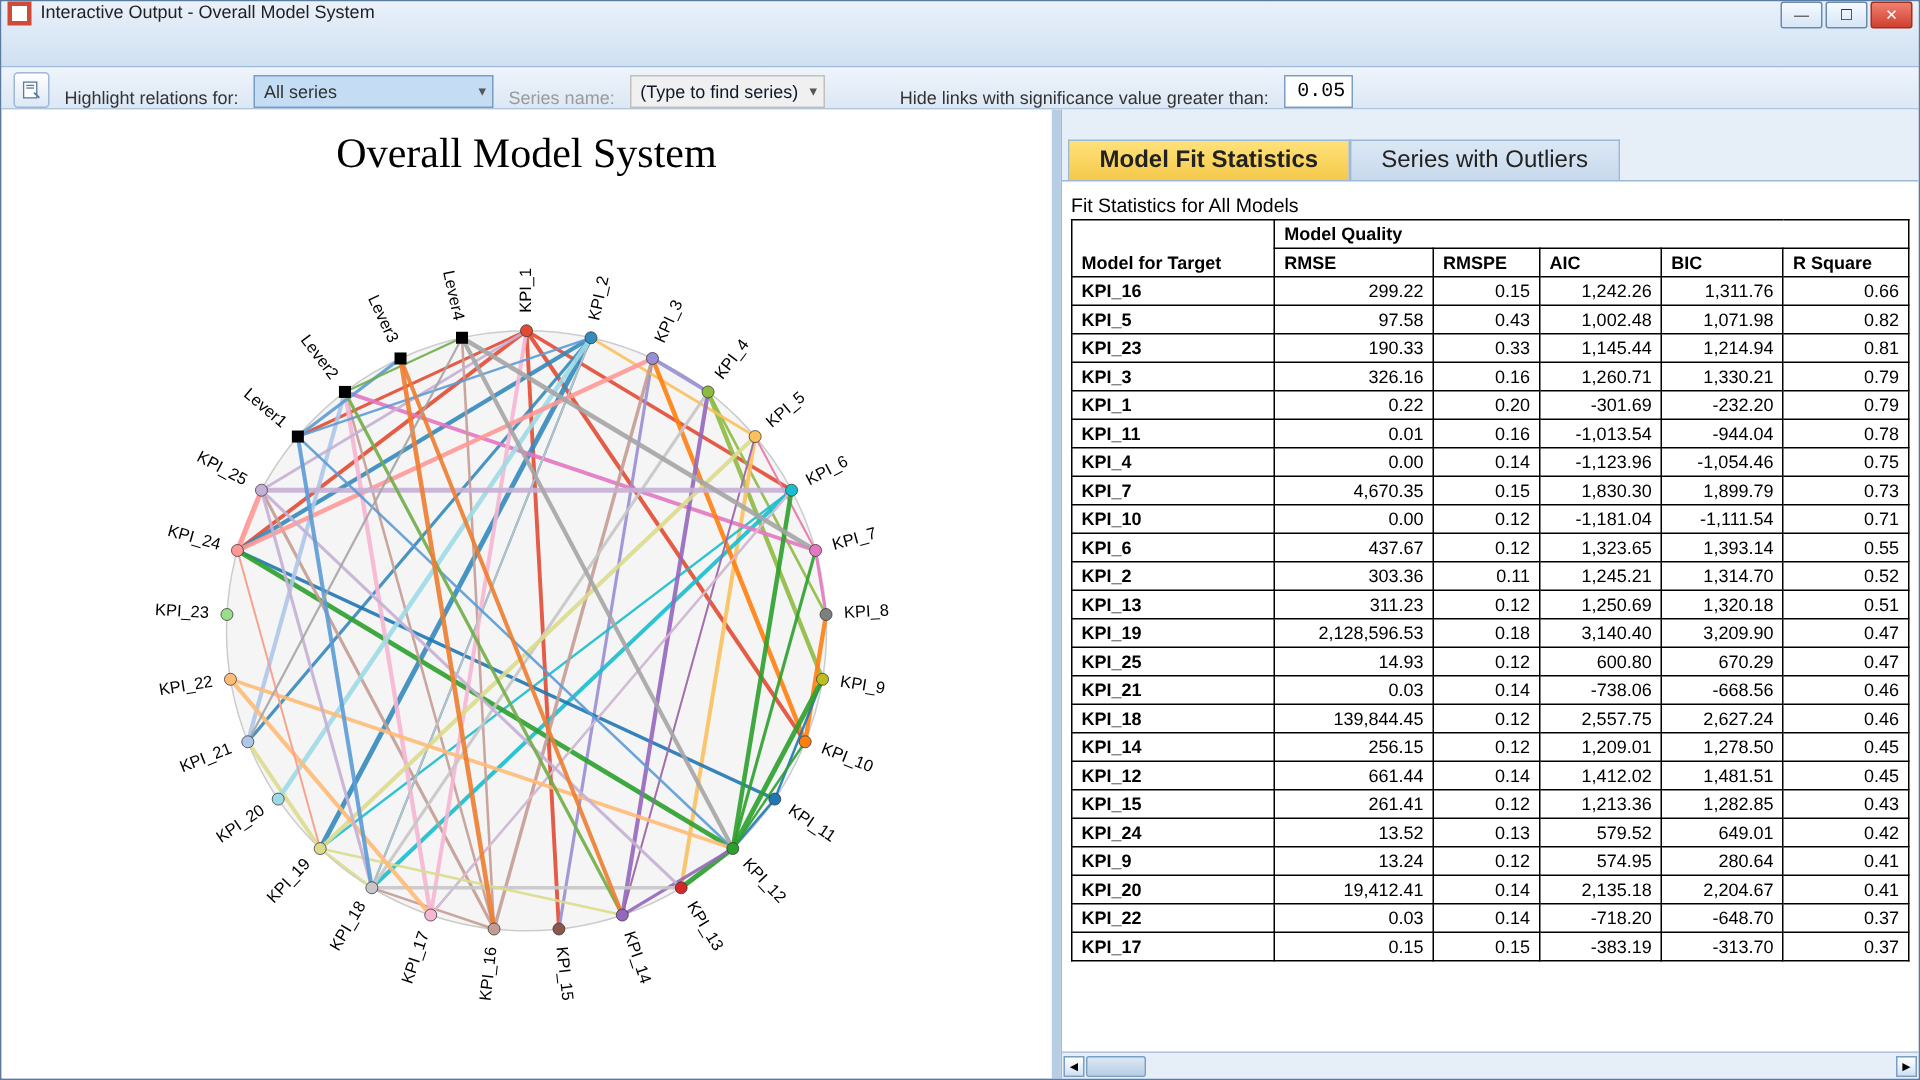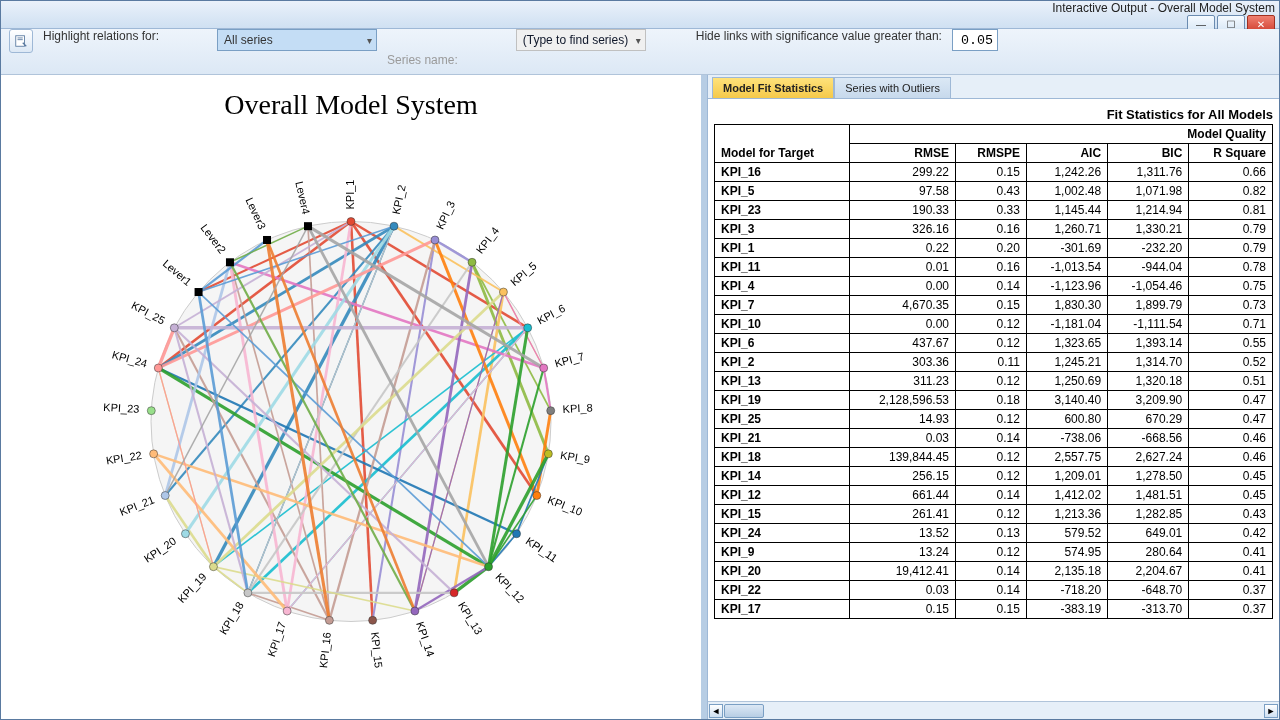--- a/index.html
+++ b/index.html
@@ -1,46 +1,46 @@
 <!DOCTYPE html>
 <html><head>
 <meta charset="utf-8">
 <style>
   * { box-sizing: border-box; margin: 0; padding: 0; }
   body { font-family: Tahoma, Arial, sans-serif; font-size: 12px; background: #d6e4f0; width: 1280px; height: 720px; overflow: hidden; }
   .window { width: 1280px; height: 720px; background: #fff; border: 1px solid #5a7aa0; display: flex; flex-direction: column; }
-  .titlebar { height: 28px; background: linear-gradient(#eaf1fa, #cfe0f2); display: flex; align-items: flex-end; padding: 0 4px; border-bottom: 1px solid #9eb8d6; flex-direction: column; }
+  .titlebar { height: 44px; background: linear-gradient(#eaf1fa, #cfe0f2); display: flex; align-items: flex-start; padding: 0 4px; border-bottom: 1px solid #9eb8d6; }
   .titlebar-icon { width: 16px; height: 16px; background: #d04a3a; margin-right: 6px; position: relative; }
   .titlebar-icon::after { content: ""; position: absolute; inset: 3px; background: #fff; }
   .title-text { flex: 1; font-size: 12px; color: #222; }
   .winbtns { display: flex; gap: 2px; }
   .winbtn { width: 28px; height: 18px; border: 1px solid #6a8bb0; border-radius: 2px; background: linear-gradient(#f5faff, #d6e6f5); display: flex; align-items: center; justify-content: center; font-size: 10px; color: #333; }
   .winbtn.close { background: linear-gradient(#f08070, #d04030); color: #fff; border-color: #a03020; }
-  .toolbar { height: 46px; background: linear-gradient(#eef4fb, #dce8f5); border-bottom: 1px solid #b0c4da; display: flex; align-items: flex-start; padding: 0 8px; gap: 10px; font-size: 12px; color: #333; }
+  .toolbar { height: 28px; background: linear-gradient(#eef4fb, #dce8f5); border-bottom: 1px solid #b0c4da; display: flex; align-items: flex-end; padding: 0 8px; gap: 10px; font-size: 12px; color: #333; }
   .tbtn { width: 24px; height: 24px; border: 1px solid #9eb8d6; border-radius: 3px; background: linear-gradient(#fff, #dce8f5); display: flex; align-items: center; justify-content: center; }
   .tbtn svg { width: 14px; height: 14px; }
-  .combo { display: flex; align-items: center; border: 1px solid #7a9fc4; background: #c4ddf5; height: 22px; padding: 0 14px 0 6px; position: relative; min-width: 160px; margin-left: 48px; }
+  .combo { display: flex; align-items: center; border: 1px solid #7a9fc4; background: #c4ddf5; height: 22px; padding: 0 14px 0 6px; position: relative; min-width: 160px; }
   .combo.greyed { background: #f0f0f0; color: #0f172a; border-color: #c0c0c0; }
   .combo::after { content: "▾"; position: absolute; right: 4px; font-size: 10px; color: #555; }
   .label-dim { color: #9a9a9a; margin-top: 24px; }
   .numinput { border: 1px solid #7a9fc4; background: #fff; height: 22px; width: 46px; padding: 0 4px; text-align: right; font-family: Liberation Mono, monospace; }
   .content { flex: 1; display: flex; overflow: hidden; }
   .left-pane { width: 700px; background: #fff; position: relative; }
   .chart-title { text-align: center; font-family: "Times New Roman", serif; font-size: 28px; color: #000000; margin-top: 14px; }
   .graph { position: absolute; left: 50%; top: 54%; transform: translate(-50%, -50%); }
   .splitter { width: 6px; background: #b7cde4; cursor: col-resize; }
   .right-pane { flex: 1; background: #e6eff8; display: flex; flex-direction: column; border-left: 1px solid #9eb8d6; }
   .tabs { display: flex; background: #e6eff8; padding: 2px 0 0 4px; gap: 0; }
-  .tab { padding: 4px 10px; border: 1px solid #9eb8d6; border-bottom: none; background: linear-gradient(#dbe8f5, #c7d9ec); font-size: 11px; color: #222; }
+  .tab { padding: 4px 20px; border: 1px solid #9eb8d6; border-bottom: none; background: linear-gradient(#dbe8f5, #c7d9ec); font-size: 16px; color: #222; margin-top: 18px; }
   .tab.active { background: linear-gradient(#ffe27a, #f5c94a); font-weight: bold; }
   .right-body { flex: 1; background: #fff; border-top: 1px solid #9eb8d6; padding: 4px 6px 0 6px; overflow: auto; }
-  .table-caption { text-align: right; font-weight: bold; font-size: 13px; margin: 4px 0 2px; }
+  .table-caption { text-align: left; font-weight: normal; font-size: 13px; margin: 4px 0 2px; }
   table { border-collapse: collapse; width: 100%; font-size: 12px; }
   th, td { border: 1px solid #000; padding: 2px 6px; height: 18px; white-space: nowrap; }
-  th { font-weight: bold; text-align: right; background: #fff; }
+  th { font-weight: bold; text-align: left; background: #fff; }
   td.num { text-align: right; }
   td.target { font-weight: bold; text-align: left; }
   .hscroll { height: 18px; background: #e6eff8; border-top: 1px solid #b0c4da; position: relative; }
   .hscroll .thumb { position: absolute; left: 16px; top: 2px; width: 40px; height: 14px; background: linear-gradient(#dce8f5, #b7cde4); border: 1px solid #7a9fc4; border-radius: 2px; }
   .hscroll .arrow { position: absolute; top: 2px; width: 14px; height: 14px; border: 1px solid #7a9fc4; background: linear-gradient(#fff,#cfe0f2); text-align: center; font-size: 9px; line-height: 12px; }
   .hscroll .arrow.l { left: 1px; }
   .hscroll .arrow.r { right: 1px; }
   .node-label { font-family: Tahoma, Arial, sans-serif; font-size: 11px; fill: #000; }
 </style>
 </head>

